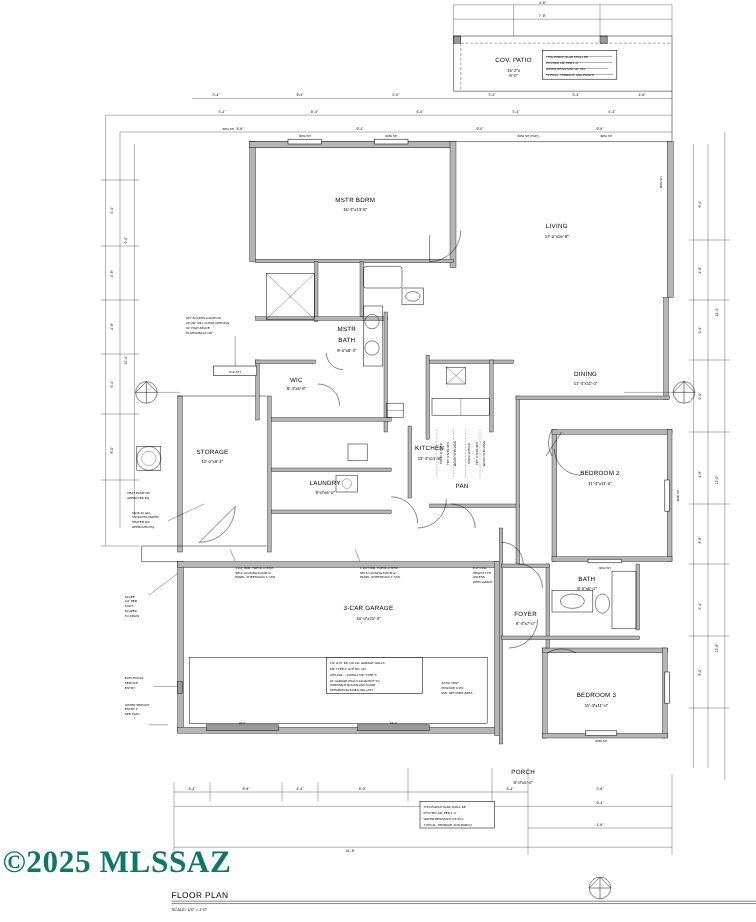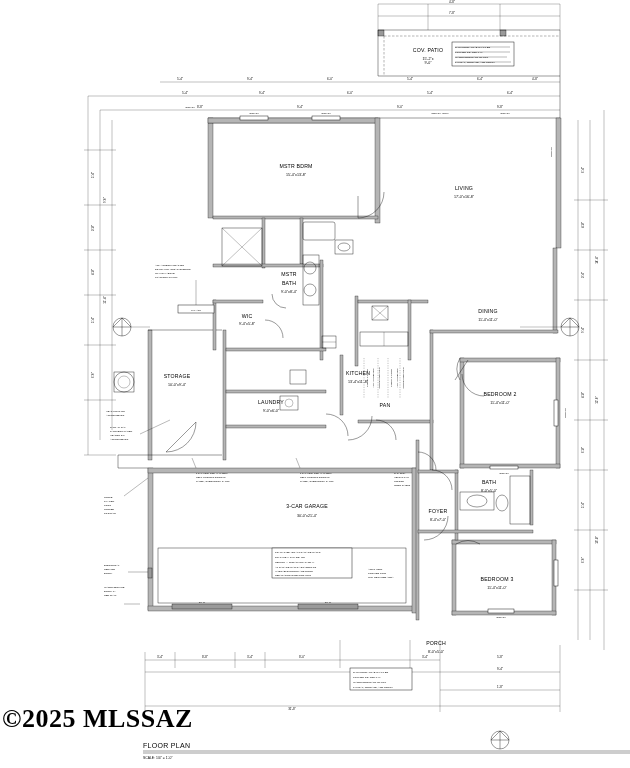--- a/index.html
+++ b/index.html
@@ -2,21 +2,21 @@
 <html><head>
 <meta charset="utf-8">
 <style>
   html,body{margin:0;padding:0;background:#ffffff;}
   body{width:630px;height:768px;position:relative;overflow:hidden;
        font-family:"Liberation Sans", sans-serif;color:#111;}
   #plan{position:absolute;left:0;top:0;width:630px;height:768px;}
   .copyright{
     position:absolute;left:2px;top:704px;
     font-family:"Liberation Serif", serif;
-    font-size:26px;font-weight:700;letter-spacing:0.5px;color:#000000;
+    font-size:26px;font-weight:700;letter-spacing:0.5px;color:#0f766e;
     white-space:nowrap;
   }
   svg text{font-family:"Liberation Sans", sans-serif;fill:#000;}
   .rm{font-size:5.2px;text-anchor:middle;letter-spacing:0.2px;}
   .rmdim{font-size:3.6px;text-anchor:middle;}
   .tiny{font-size:2.5px;text-anchor:middle;}
   .tinyL{font-size:2.5px;text-anchor:start;}
   .dimtxt{font-size:3px;text-anchor:middle;}
   .ttl{font-size:7px;text-anchor:start;letter-spacing:0.3px;}
   .ttlsub{font-size:3.4px;text-anchor:start;}

